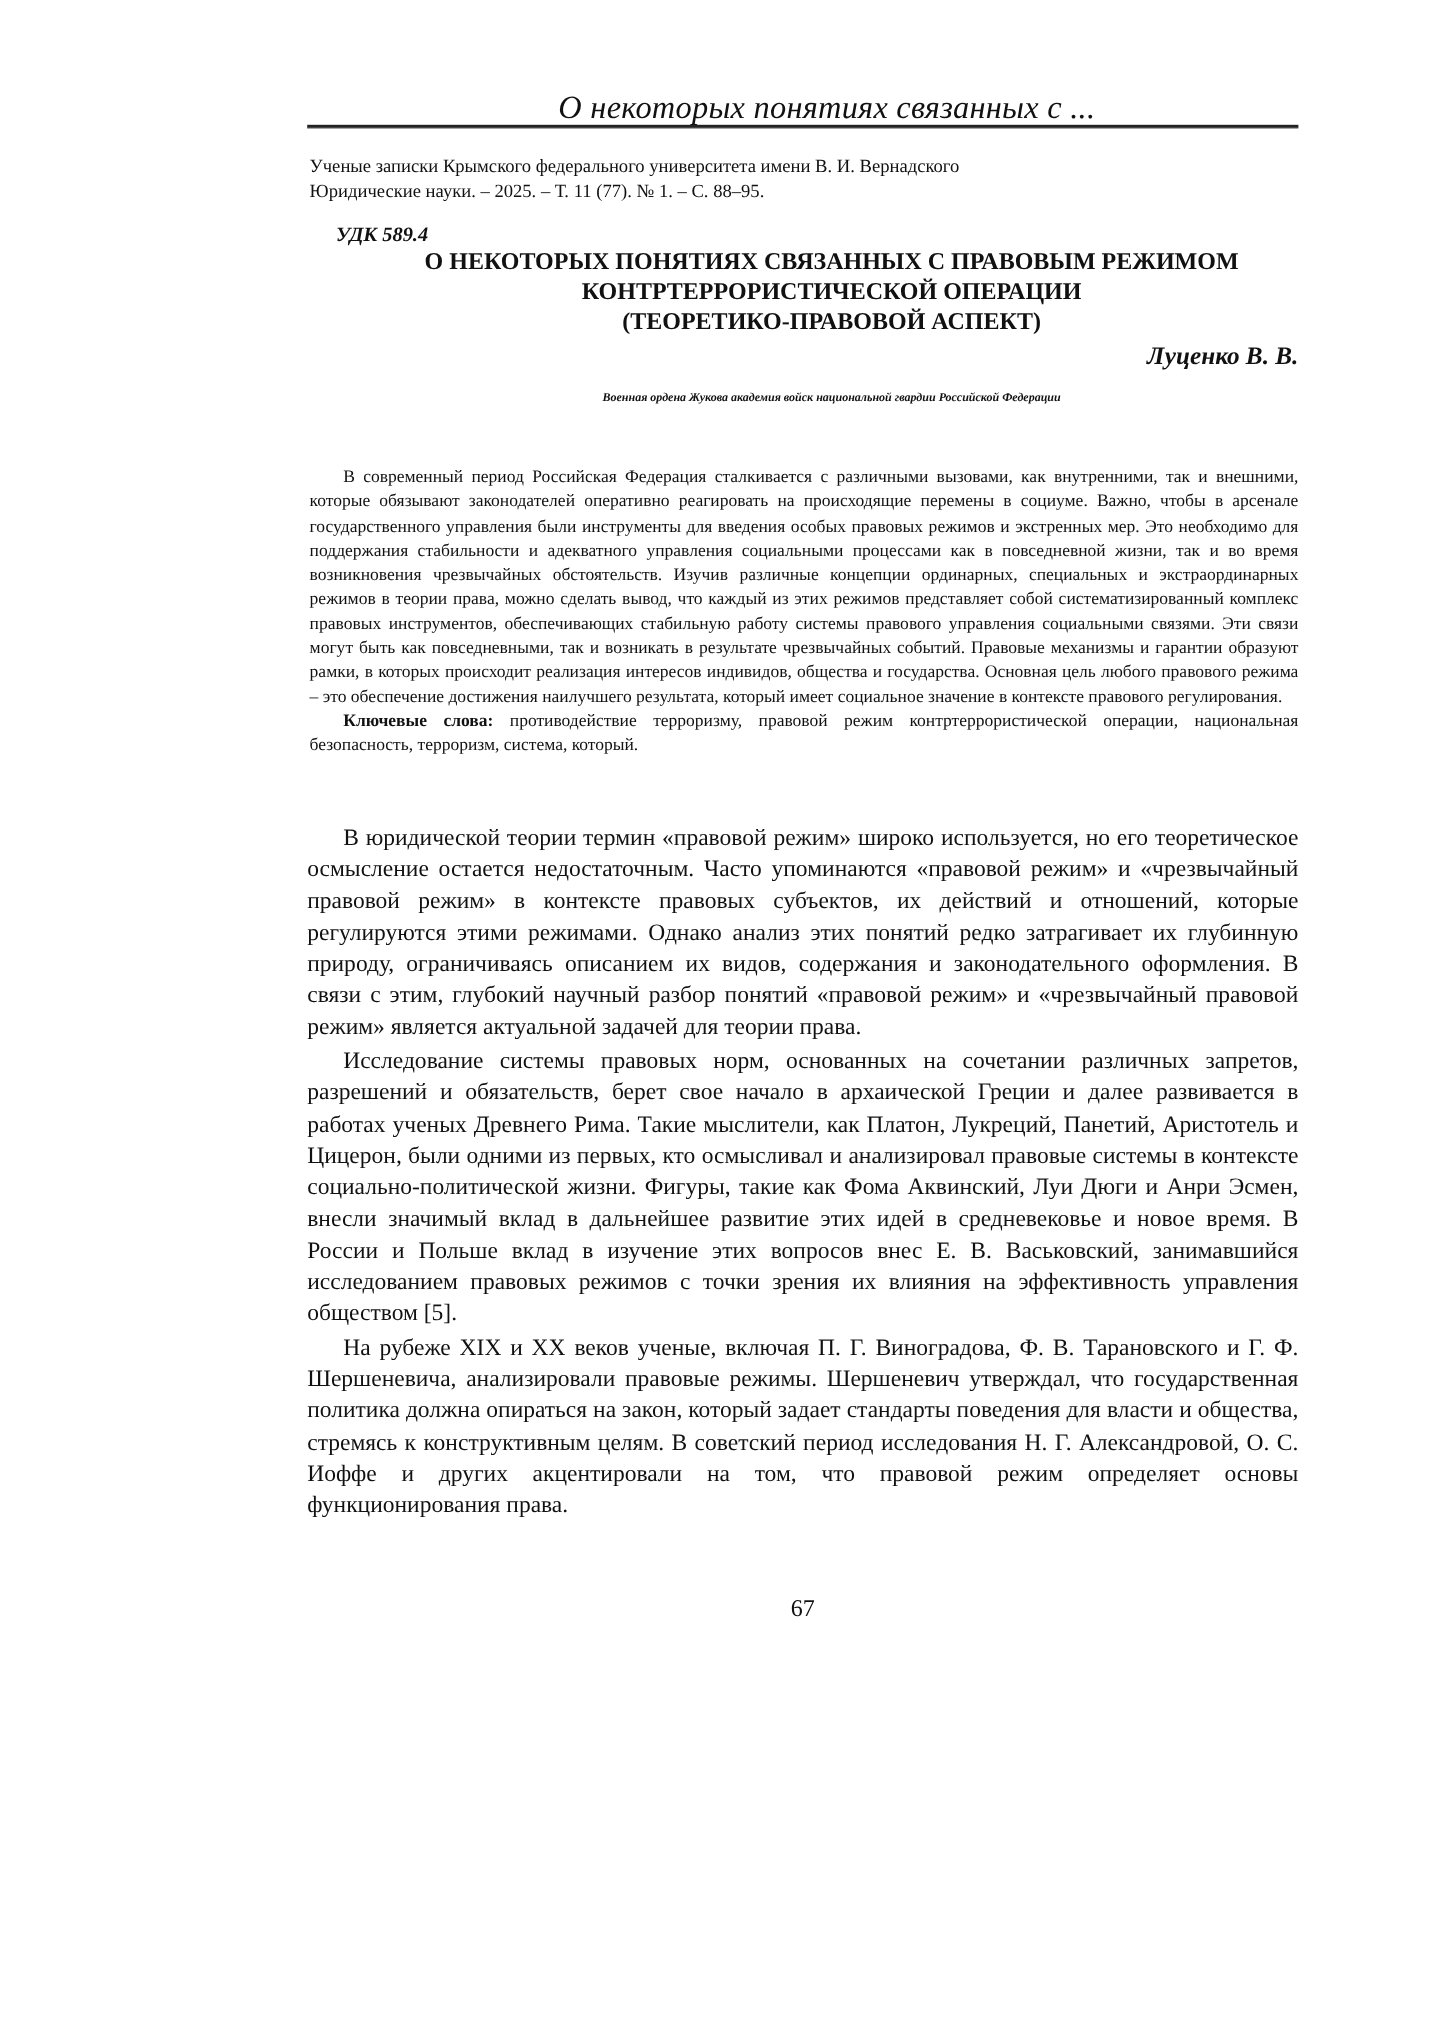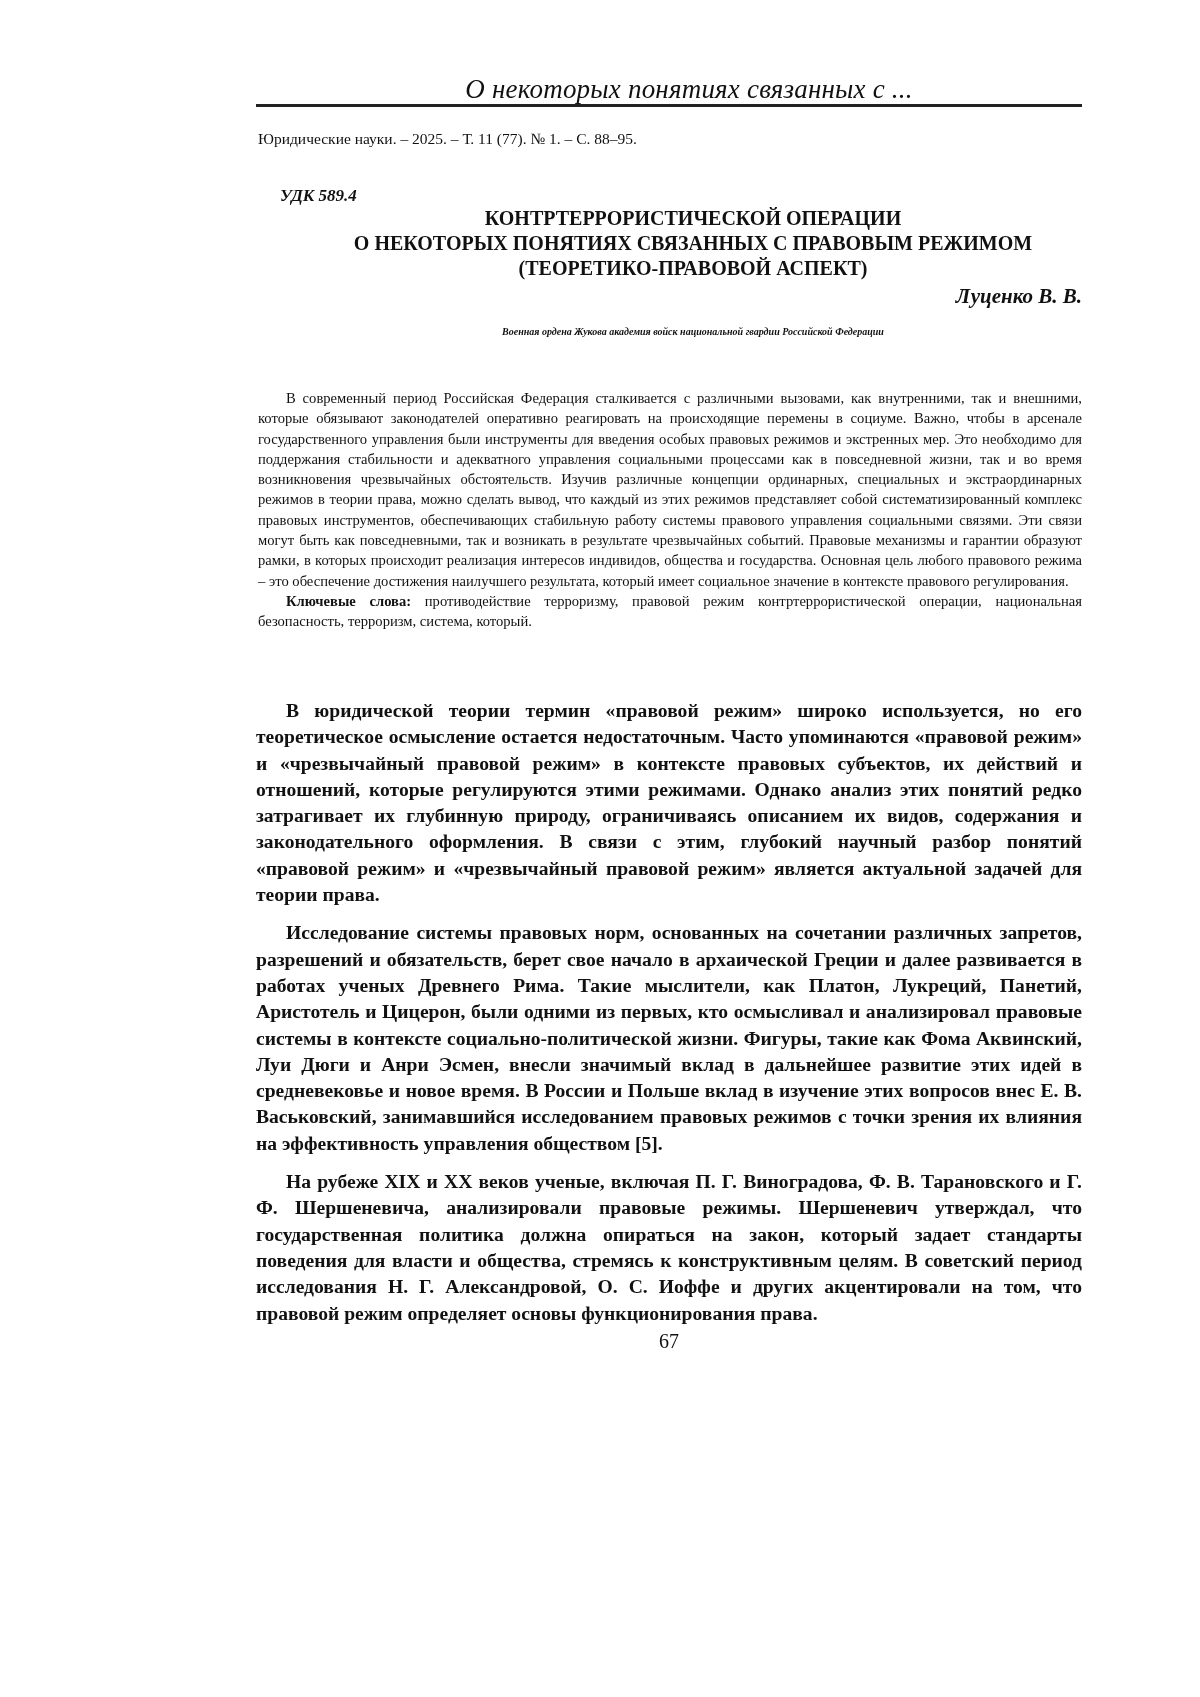--- a/index.html
+++ b/index.html
@@ -18,41 +18,42 @@
   .author { position: absolute; top: 284px; left: 0; width: 826px; text-align: right;
             font-weight: bold; font-style: italic; font-size: 21px; }
   .affil { position: absolute; top: 326px; left: 24px; width: 826px; text-align: center;
            font-weight: bold; font-style: italic; font-size: 10px; }
   .abstract { position: absolute; top: 358px; left: 2px; width: 824px; font-size: 14.6px;
               line-height: 20.3px; text-align: justify; margin-top: 30px; }
   .abstract p { margin: 0; text-indent: 28px; }
   .kw-label { font-weight: bold; }
   .body-text { position: absolute; top: 686px; left: 0; width: 826px; font-size: 19.6px;
                line-height: 26.3px; text-align: justify; }
-  .body-text p { margin: 12px 0 2px 0; text-indent: 30px; font-weight: bold; }
+  .body-text p { margin: 0 0 2px 0; text-indent: 30px; }
   .page-num { position: absolute; top: 1330px; left: 0; width: 826px; text-align: center; font-size: 20px; }
 </style>
 </head>
 <body>
 
 <div class="page">
   <div class="running-head">
     <span>О некоторых понятиях связанных с ...</span>
   </div>
   <div class="head-rule"></div>
 
   <div class="journal">
+    <div>Ученые записки Крымского федерального университета имени В. И. Вернадского</div>
     <div>Юридические науки. – 2025. – Т. 11 (77). № 1. – С. 88–95.</div>
   </div>
 
   <div class="udk">УДК 589.4</div>
 
   <div class="title">
+    <div>О НЕКОТОРЫХ ПОНЯТИЯХ СВЯЗАННЫХ С ПРАВОВЫМ РЕЖИМОМ</div>
     <div>КОНТРТЕРРОРИСТИЧЕСКОЙ ОПЕРАЦИИ</div>
-    <div>О НЕКОТОРЫХ ПОНЯТИЯХ СВЯЗАННЫХ С ПРАВОВЫМ РЕЖИМОМ</div>
     <div>(ТЕОРЕТИКО-ПРАВОВОЙ АСПЕКТ)</div>
   </div>
 
   <div class="author">Луценко В. В.</div>
 
   <div class="affil">Военная ордена Жукова академия войск национальной гвардии Российской Федерации</div>
 
   <div class="abstract">
     <p>В современный период Российская Федерация сталкивается с различными вызовами, как внутренними, так и внешними, которые обязывают законодателей оперативно реагировать на происходящие перемены в социуме. Важно, чтобы в арсенале государственного управления были инструменты для введения особых правовых режимов и экстренных мер. Это необходимо для поддержания стабильности и адекватного управления социальными процессами как в повседневной жизни, так и во время возникновения чрезвычайных обстоятельств. Изучив различные концепции ординарных, специальных и экстраординарных режимов в теории права, можно сделать вывод, что каждый из этих режимов представляет собой систематизированный комплекс правовых инструментов, обеспечивающих стабильную работу системы правового управления социальными связями. Эти связи могут быть как повседневными, так и возникать в результате чрезвычайных событий. Правовые механизмы и гарантии образуют рамки, в которых происходит реализация интересов индивидов, общества и государства. Основная цель любого правового режима – это обеспечение достижения наилучшего результата, который имеет социальное значение в контексте правового регулирования.</p>
     <p><span class="kw-label">Ключевые слова:</span><span> противодействие терроризму, правовой режим контртеррористической операции, национальная безопасность, терроризм, система, который.</span></p>

